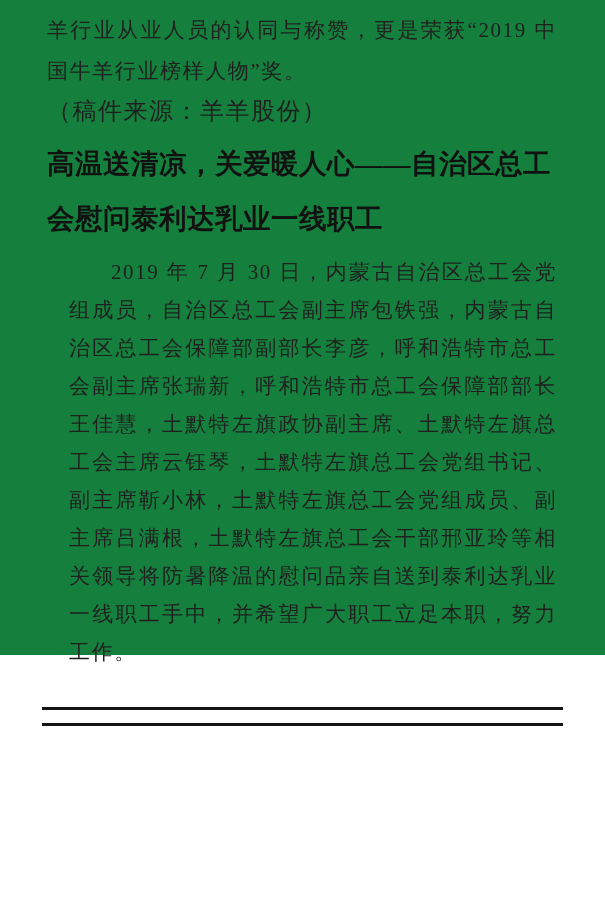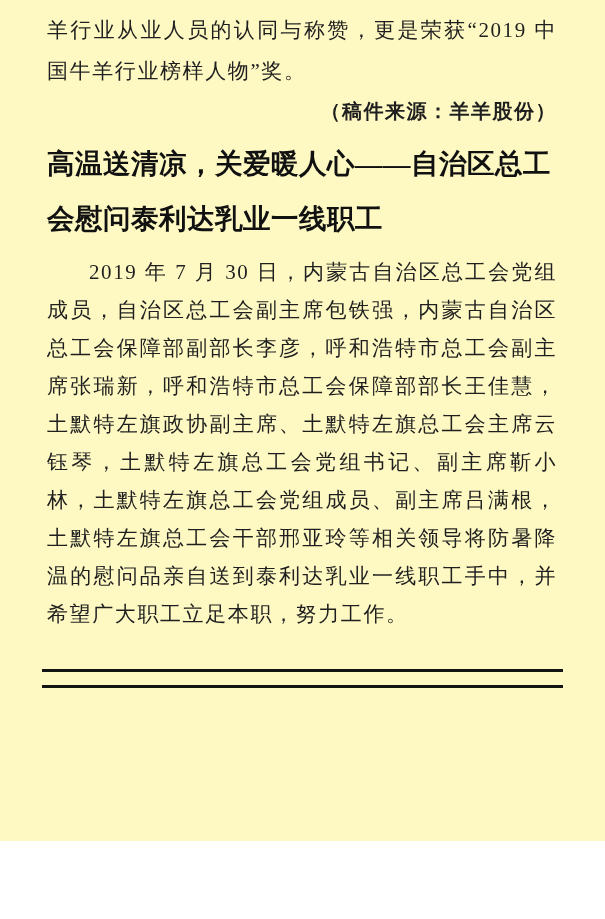--- a/index.html
+++ b/index.html
@@ -10,45 +10,45 @@
   body {
     width: 605px;
     height: 919px;
     overflow: hidden;
     font-family: "Liberation Serif", serif;
     color: #1f1f1f;
   }
   .page {
     box-sizing: border-box;
     width: 605px;
-    height: 841px;
+    height: 655px;
     padding: 10px 48px 0 47px;
-    background: #fef9c3;
+    background: #15803d;
   }
   p.body {
     margin: 0;
     font-size: 21px;
     line-height: 40.5px;
     letter-spacing: 1.6px;
     text-align: justify;
     text-justify: inter-character;
   }
   p.tight {
     line-height: 38px;
+    margin-left: 22px;
   }
   p.indent {
     text-indent: 2em;
   }
   p.source {
     margin: 0;
-    font-size: 20px;
+    font-size: 24px;
     line-height: 40px;
     letter-spacing: 1.5px;
-    text-align: right;
-    font-weight: bold;
+    text-align: left;
   }
   h1.headline {
     margin: 5px 0 7px 0;
     font-size: 27.5px;
     line-height: 55px;
     font-weight: bold;
     letter-spacing: 0.5px;
     color: #111111;
   }
   .footer {

